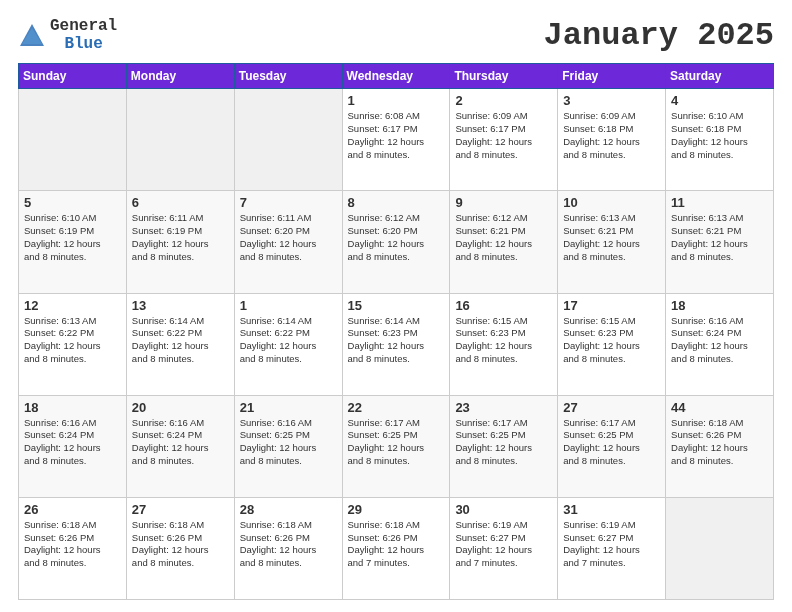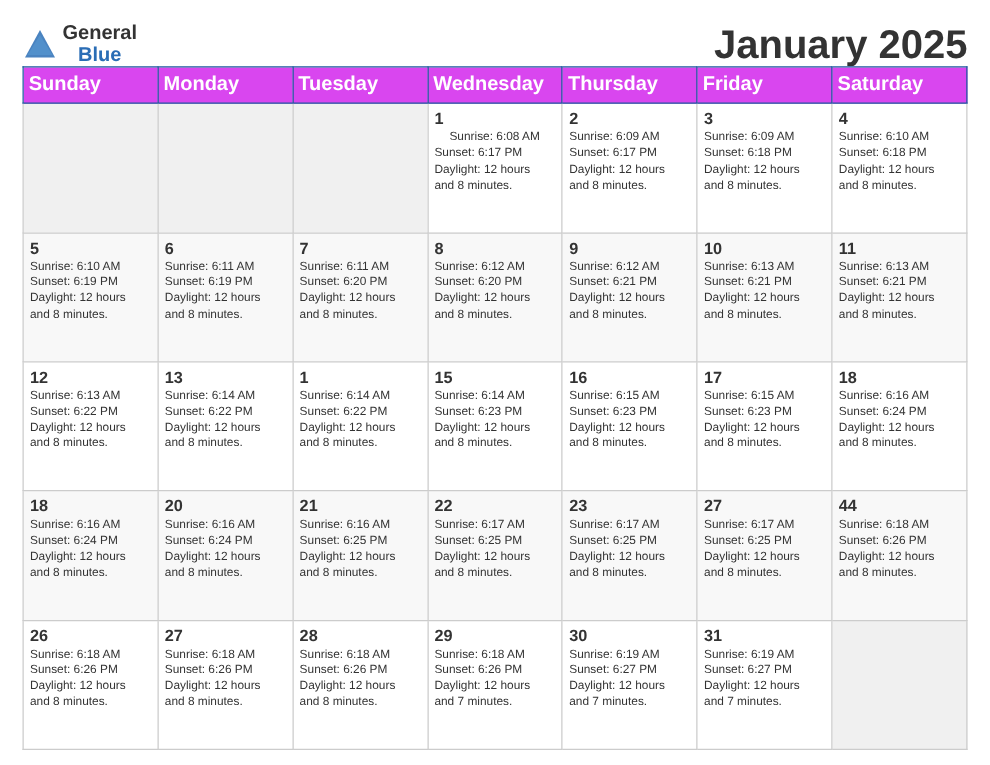--- a/index.html
+++ b/index.html
@@ -14,20 +14,22 @@
       width: 792px;
       height: 612px;
       padding: 18px 18px 12px 18px;
       display: flex;
       flex-direction: column;
     }
     .header {
       display: flex;
       justify-content: space-between;
       align-items: flex-start;
+      margin-bottom: 10px;
+      font-family: Liberation Mono, monospace;
     }
     .logo {
       display: flex;
       align-items: center;
       gap: 4px;
     }
     .logo-text {
       display: flex;
       flex-direction: column;
       line-height: 1.1;
@@ -60,23 +62,23 @@
       color: #555;
     }
     .calendar {
       flex: 1;
       border: 1px solid #ccc;
       border-collapse: collapse;
       width: 100%;
       table-layout: fixed;
     }
     .calendar th {
-      background-color: #d946ef;
+      background-color: #6d28d9;
       color: #fff;
-      font-size: 16px;
+      font-size: 12px;
       font-weight: bold;
       padding: 5px 4px;
       text-align: left;
       border: 1px solid #1e5a9e;
     }
     .calendar td {
       border: 1px solid #ccc;
       vertical-align: top;
       padding: 4px 5px;
       font-size: 10px;
@@ -132,21 +134,21 @@
         <th>Thursday</th>
         <th>Friday</th>
         <th>Saturday</th>
       </tr>
     </thead>
     <tbody id="calendar-body">
     <tr>
           <td class="empty-cell"></td>
           <td class="empty-cell"></td>
           <td class="empty-cell"></td>
-          <td><span class="day-num">1</span><span class="day-info" style="white-space: pre-line; margin-left: 12px;">Sunrise: 6:08 AM
+          <td><span class="day-num">1</span><span class="day-info" style="white-space: pre-line;">Sunrise: 6:08 AM
 Sunset: 6:17 PM
 Daylight: 12 hours
 and 8 minutes.</span></td>
           <td><span class="day-num">2</span><span class="day-info" style="white-space: pre-line;">Sunrise: 6:09 AM
 Sunset: 6:17 PM
 Daylight: 12 hours
 and 8 minutes.</span></td>
           <td><span class="day-num">3</span><span class="day-info" style="white-space: pre-line;">Sunrise: 6:09 AM
 Sunset: 6:18 PM
 Daylight: 12 hours

